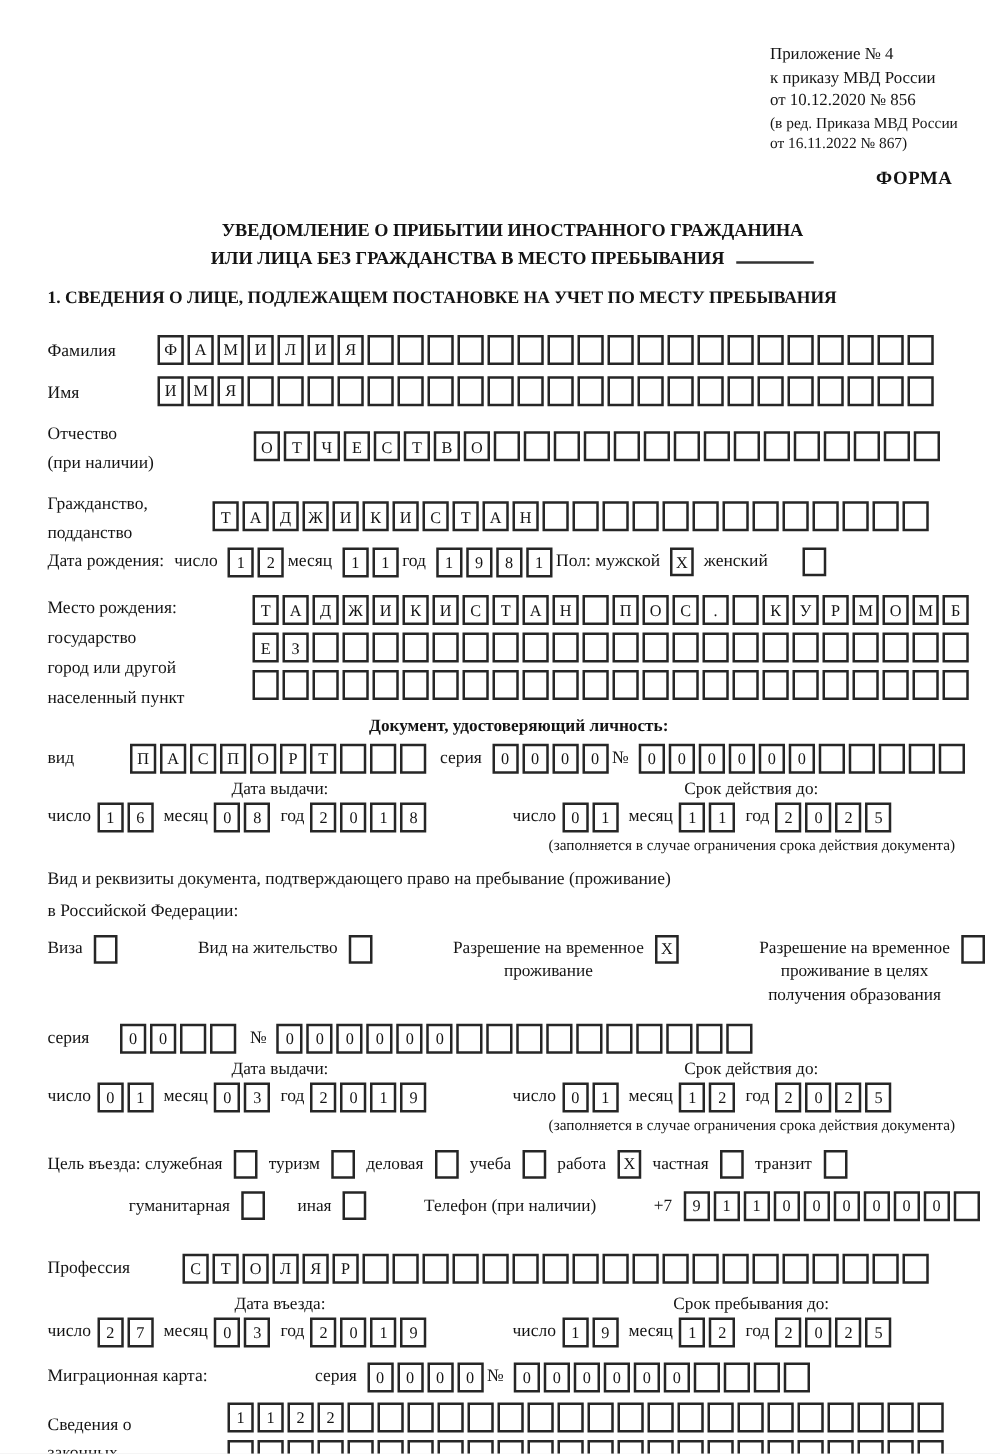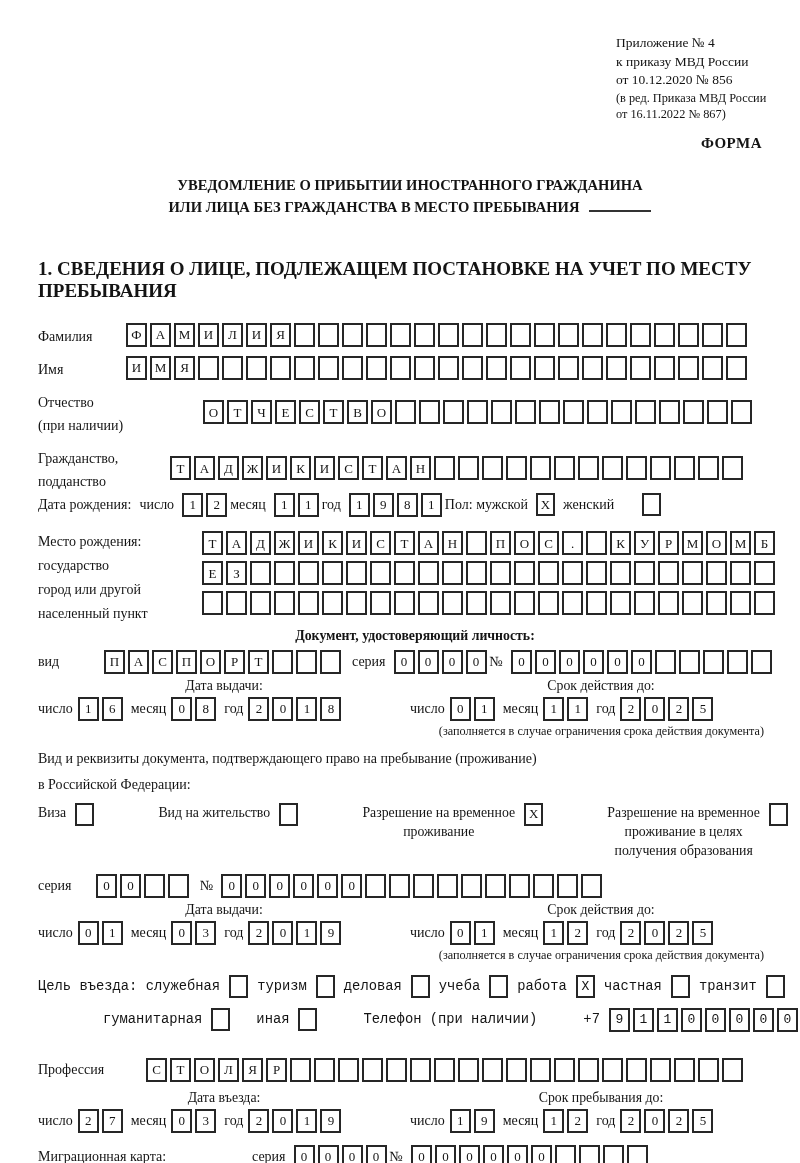--- a/index.html
+++ b/index.html
@@ -6,21 +6,21 @@
   .page{
     width:800px;height:1163px;background:#ffffff;color:#141414;
     font-family:"Liberation Serif","DejaVu Serif",serif;
     box-sizing:border-box;padding:34px 8px 0 38px;overflow:hidden;position:relative;
   }
   .hdr-block{margin-left:578px;font-size:13.5px;line-height:18.5px;}
   .hdr-block .sub{font-size:12.3px;line-height:16.5px;}
   .forma{font-weight:bold;font-size:15px;text-align:right;padding-right:30px;margin-top:12px;letter-spacing:.5px;}
   .title{font-weight:bold;font-size:14.6px;text-align:center;line-height:22px;margin-top:22px;margin-right:10px;}
   .blank-line{display:inline-block;width:62px;border-bottom:2px solid #333;height:12px;margin-left:10px;}
-  .sect{font-weight:bold;font-size:19px;margin-top:40px;}
+  .sect{font-weight:bold;font-size:14px;margin-top:13px;}
   .row{display:flex;align-items:center;margin-top:7px;}
   .lblcol{flex:none;font-size:14px;line-height:23px;padding-top:3px;}
   .lbl{font-size:14px;white-space:nowrap;}
   .cellrow{display:flex;flex:none;}
   .cell{
     flex:none;width:17px;height:20px;border:2px solid #262626;margin-right:3px;
     display:inline-flex;align-items:center;justify-content:center;
     font-size:13px;line-height:1;background:#fff;
   }
   .checkbox{
@@ -33,21 +33,21 @@
   .dategrp{display:flex;align-items:center;gap:5px;}
   .datecols{display:flex;margin-top:4px;}
   .datecol-l{flex:none;width:372px;}
   .datecol-r{flex:1;}
   .date-hdr{font-size:13.8px;text-align:center;margin-bottom:3px;}
   .fillnote{font-size:12.2px;text-align:right;margin-top:3px;padding-right:28px;}
   .plain{font-size:14px;line-height:24px;margin-top:8px;}
   .cbgrid{display:flex;align-items:flex-start;margin-top:6px;justify-content:space-between;padding-right:4px;}
   .cbitem{display:flex;align-items:flex-start;gap:9px;}
   .cbitem .txt{font-size:13.8px;text-align:center;line-height:19px;}
-  .purpose{display:flex;align-items:center;gap:9px;margin-top:12px;flex-wrap:nowrap;font-family:Liberation Mono, monospace;}
+  .purpose{display:flex;align-items:center;gap:9px;margin-top:12px;flex-wrap:nowrap;}
   .purpose .lbl{font-size:13.8px;}
   .gap8{width:8px;flex:none;}
   .gap28{width:28px;flex:none;}
   .gap36{width:36px;flex:none;}
 </style>
 </head>
 <body>
 
 <div class="page">
 

